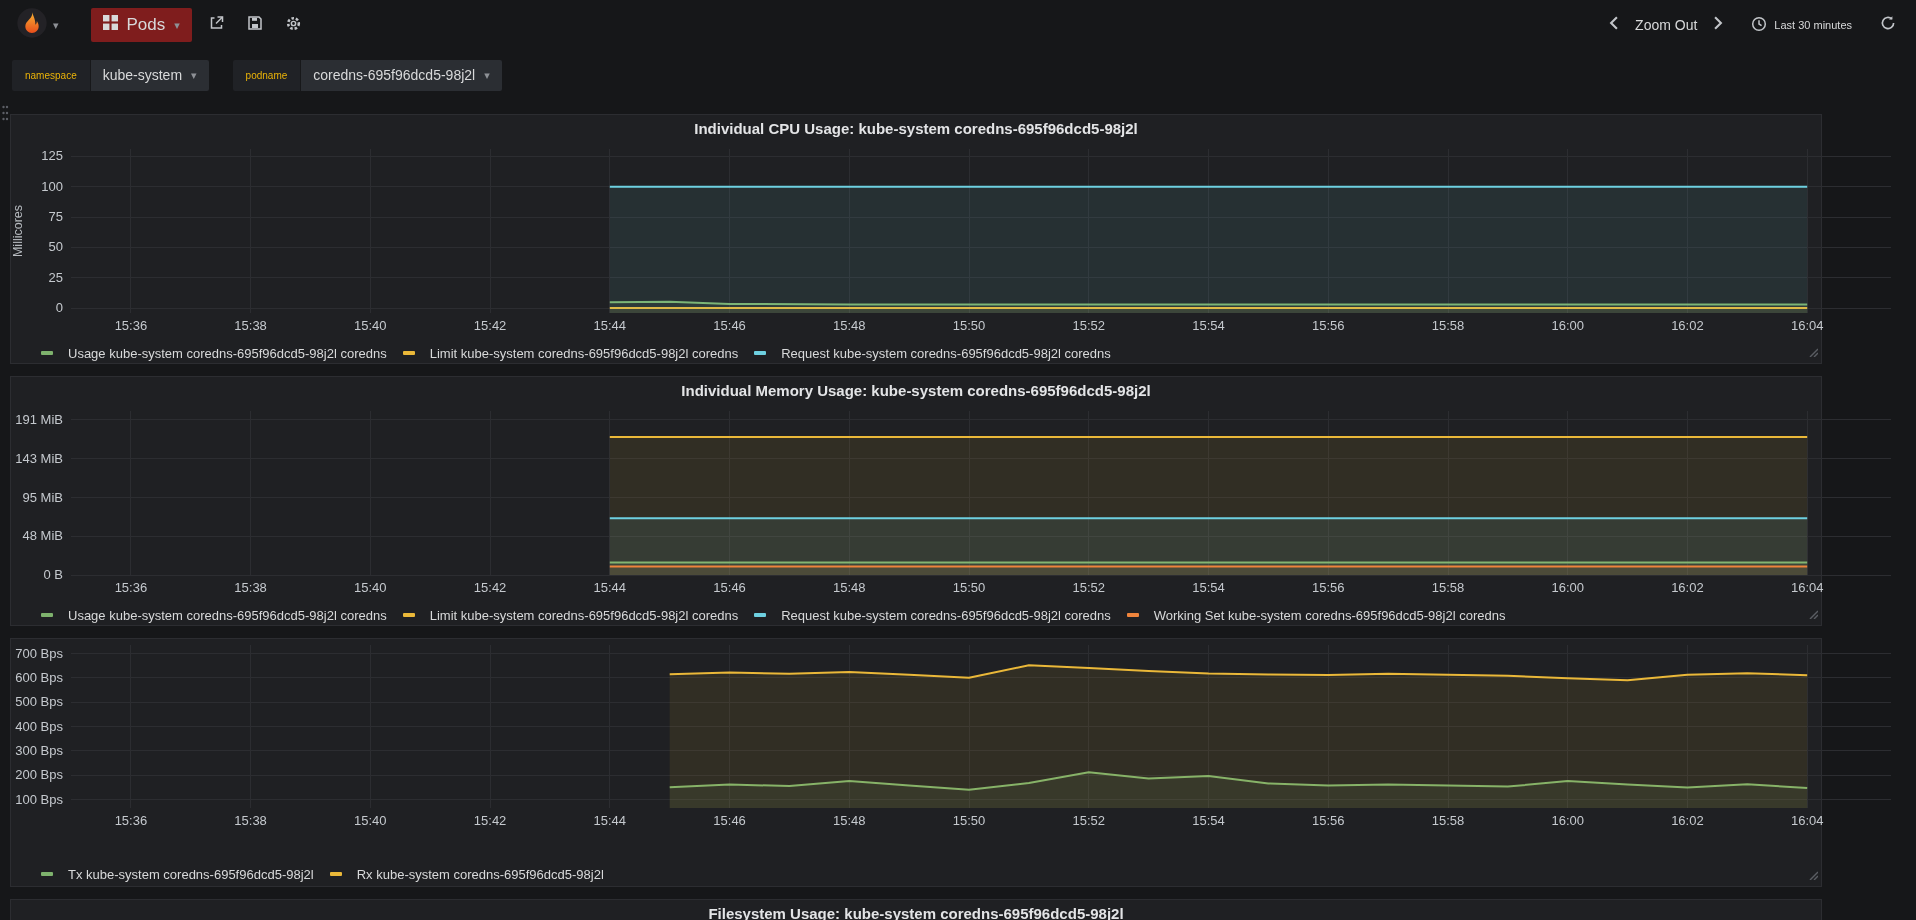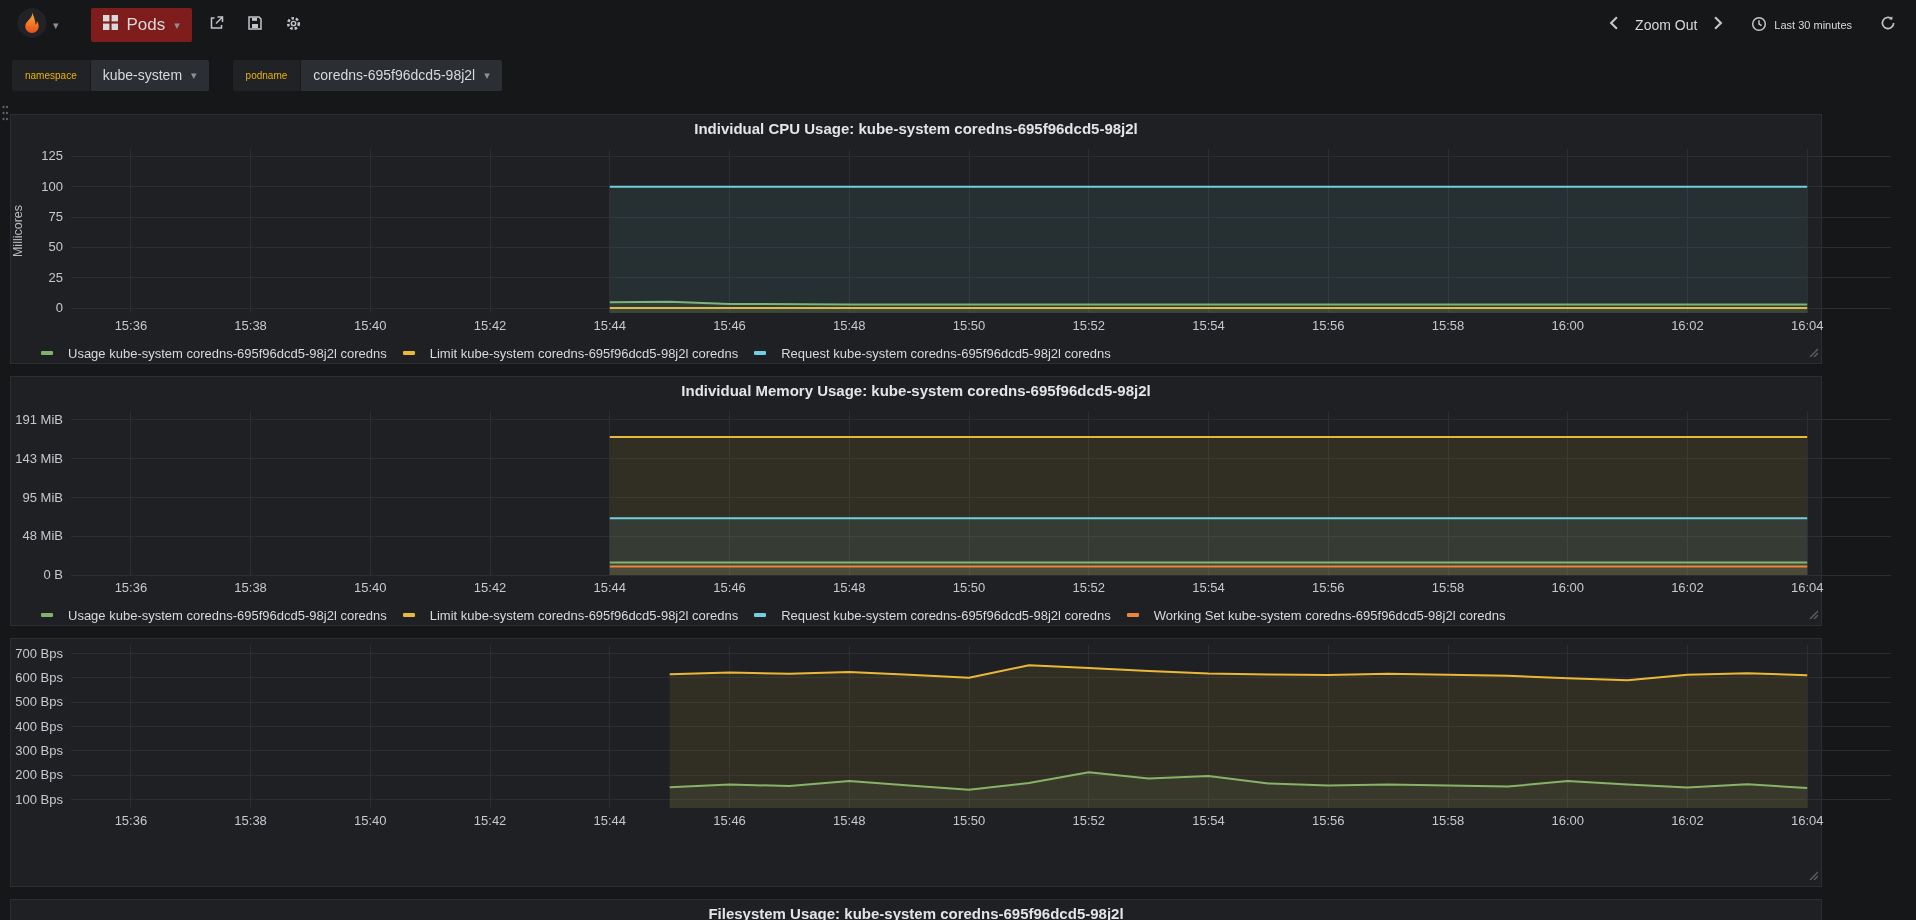--- a/index.html
+++ b/index.html
@@ -406,20 +406,30 @@
             <text class="tick" text-anchor="middle" x="1556.7" y="186">16:00</text>
             <line class="grid" x1="1676.4" x2="1676.4" y1="6" y2="169"></line>
             <text class="tick" text-anchor="middle" x="1676.4" y="186">16:02</text>
             <line class="grid" x1="1796.2" x2="1796.2" y1="6" y2="169"></line>
             <text class="tick" text-anchor="middle" x="1796.2" y="186">16:04</text>
             <polygon points="658.7,148.3 718.6,145.4 778.4,147.1 838.3,142.0 898.2,146.4 958.0,150.8 1017.9,143.9 1077.8,133.2 1137.6,139.6 1197.5,137.1 1257.4,144.4 1317.2,146.6 1377.1,145.4 1437.0,146.6 1496.8,147.6 1556.7,142.0 1616.6,145.4 1676.4,148.6 1736.3,145.2 1796.2,149.1 1796.2,169.0 658.7,169.0" fill="#7EB26D" fill-opacity="0.09"></polygon>
             <polyline points="658.7,148.3 718.6,145.4 778.4,147.1 838.3,142.0 898.2,146.4 958.0,150.8 1017.9,143.9 1077.8,133.2 1137.6,139.6 1197.5,137.1 1257.4,144.4 1317.2,146.6 1377.1,145.4 1437.0,146.6 1496.8,147.6 1556.7,142.0 1616.6,145.4 1676.4,148.6 1736.3,145.2 1796.2,149.1" fill="none" stroke="#7EB26D" stroke-width="2" stroke-linejoin="round"></polyline>
             <polygon points="658.7,35.2 718.6,33.5 778.4,34.7 838.3,33.0 898.2,35.7 958.0,38.8 1017.9,26.2 1077.8,28.9 1137.6,32.0 1197.5,34.5 1257.4,35.4 1317.2,35.9 1377.1,34.7 1437.0,35.7 1496.8,36.7 1556.7,39.3 1616.6,41.3 1676.4,35.7 1736.3,34.2 1796.2,36.2 1796.2,169.0 658.7,169.0" fill="#EAB839" fill-opacity="0.09"></polygon>
             <polyline points="658.7,35.2 718.6,33.5 778.4,34.7 838.3,33.0 898.2,35.7 958.0,38.8 1017.9,26.2 1077.8,28.9 1137.6,32.0 1197.5,34.5 1257.4,35.4 1317.2,35.9 1377.1,34.7 1437.0,35.7 1496.8,36.7 1556.7,39.3 1616.6,41.3 1676.4,35.7 1736.3,34.2 1796.2,36.2" fill="none" stroke="#EAB839" stroke-width="2" stroke-linejoin="round"></polyline>
           </svg></div>
+      <div class="legend">
+          <span class="legend-item">
+            <i style="background: rgb(126, 178, 109);"></i>
+            <span>Tx kube-system coredns-695f96dcd5-98j2l</span>
+          </span>
+          <span class="legend-item">
+            <i style="background: rgb(234, 184, 57);"></i>
+            <span>Rx kube-system coredns-695f96dcd5-98j2l</span>
+          </span>
+        </div>
       <span class="resize-handle">
         <svg width="10" height="10">
             <g stroke="#5a5d63" stroke-width="1.4">
               <line x1="10" y1="2" x2="2" y2="10"></line>
               <line x1="10" y1="6" x2="6" y2="10"></line>
             </g>
           </svg>
       </span>
     </section>
 

